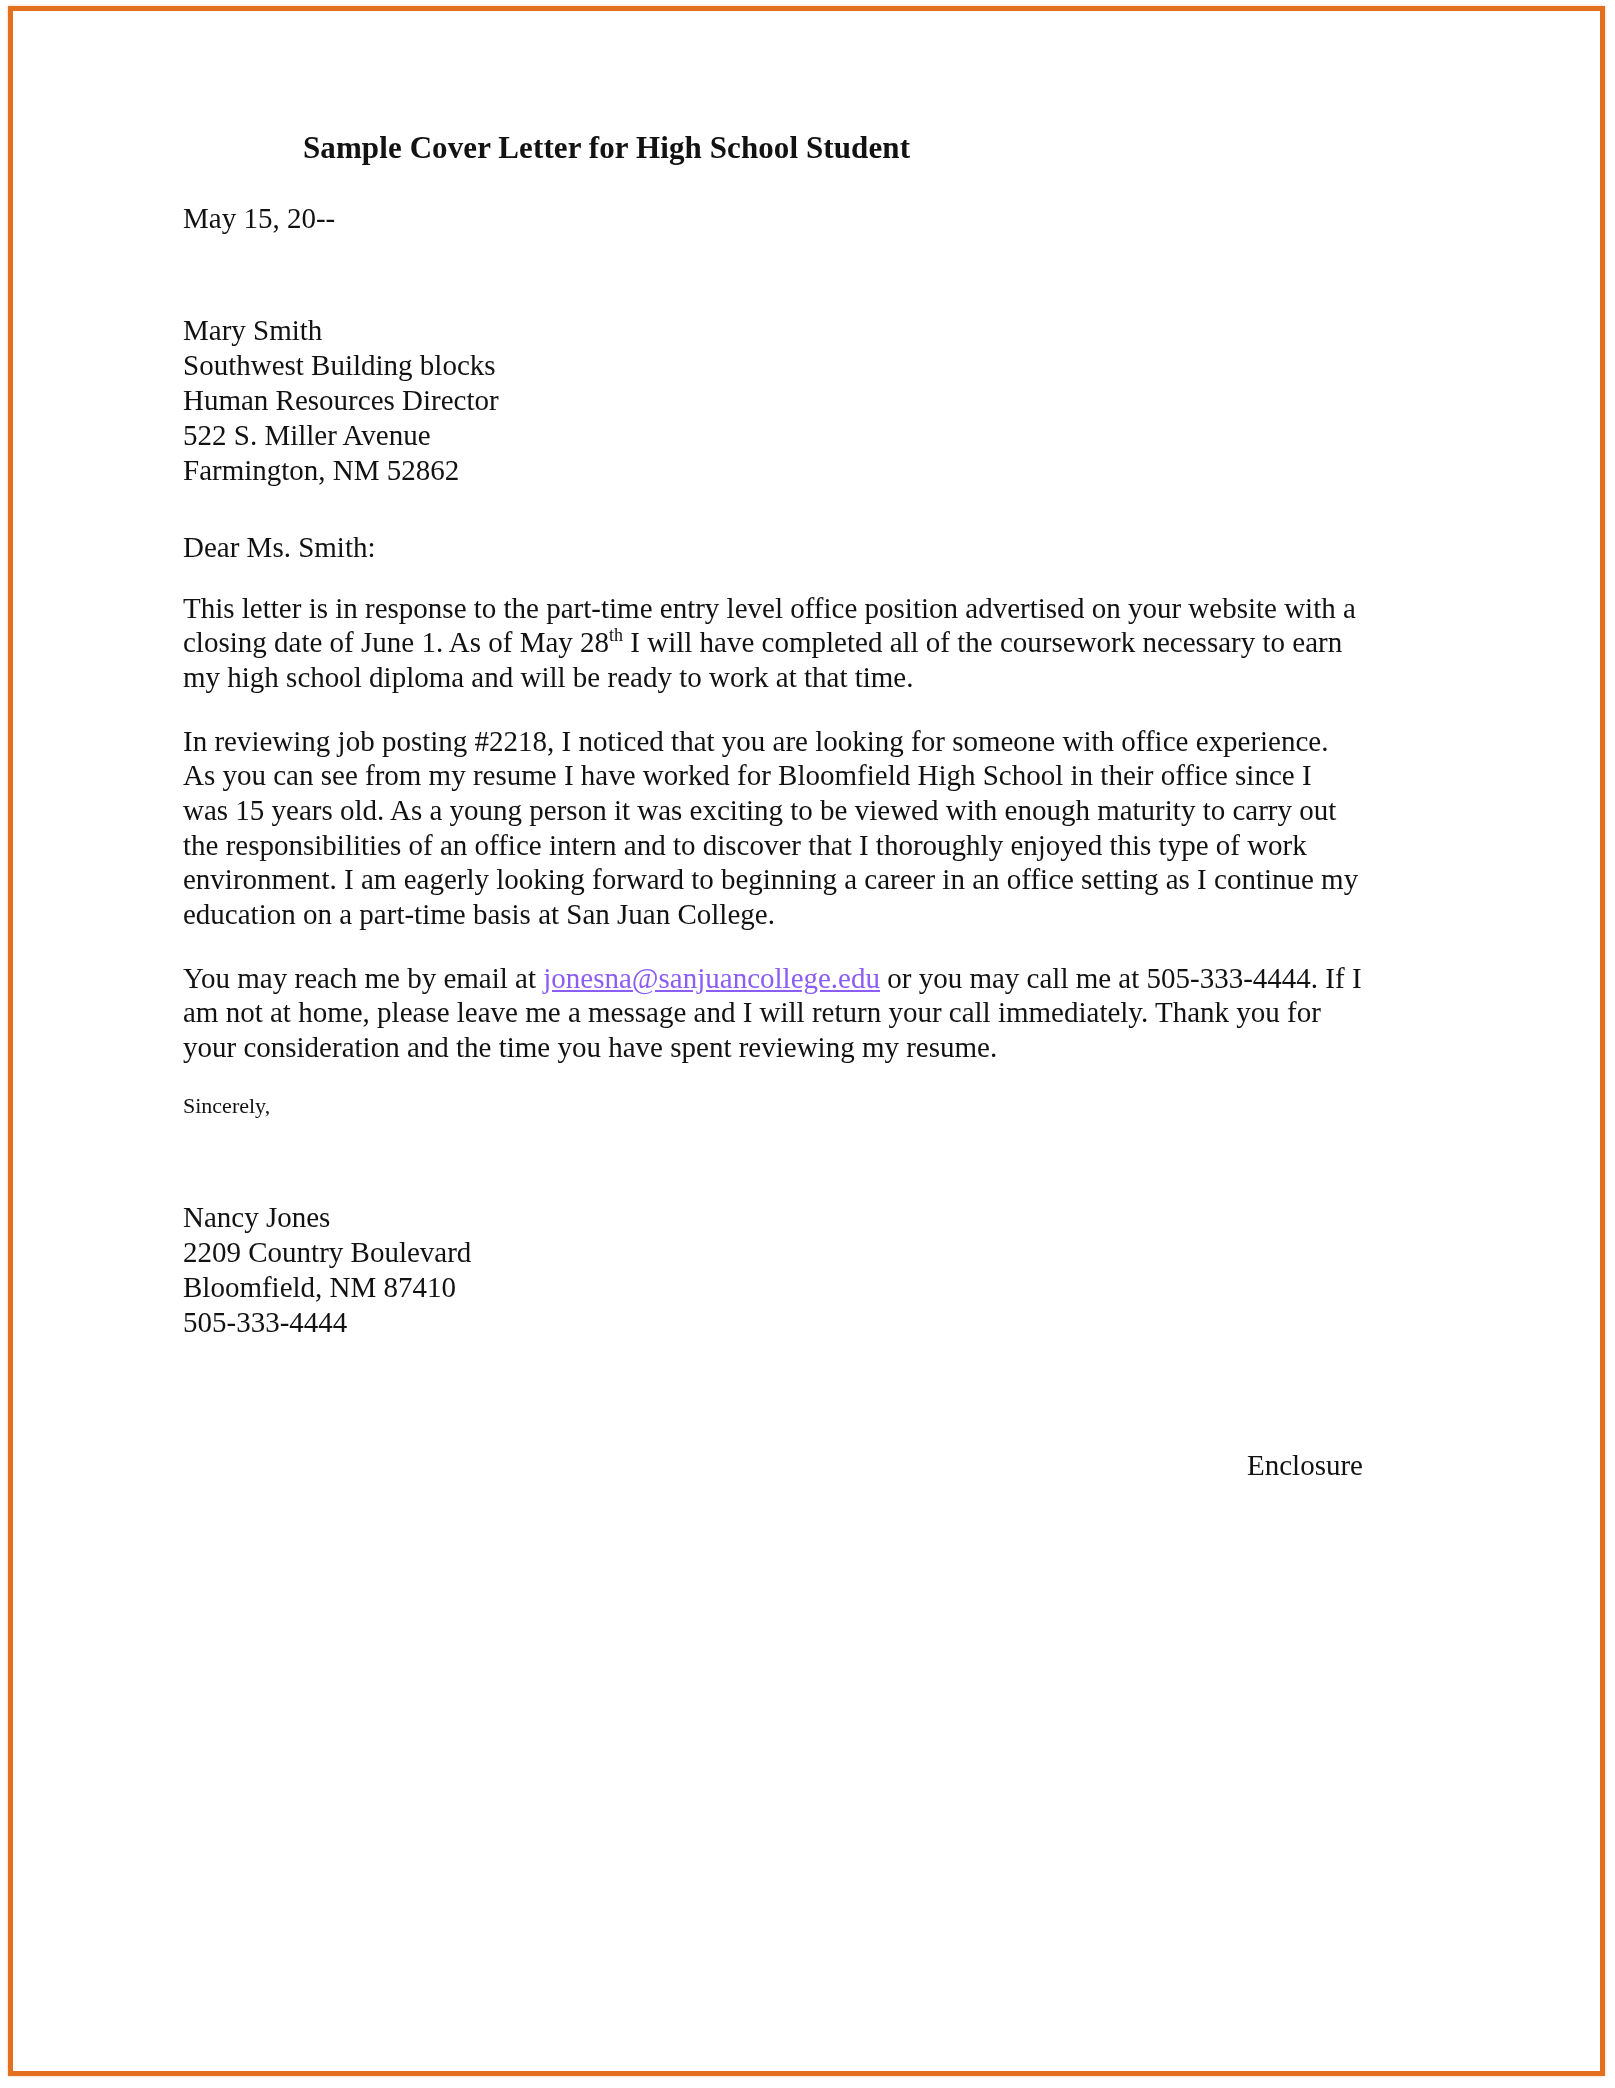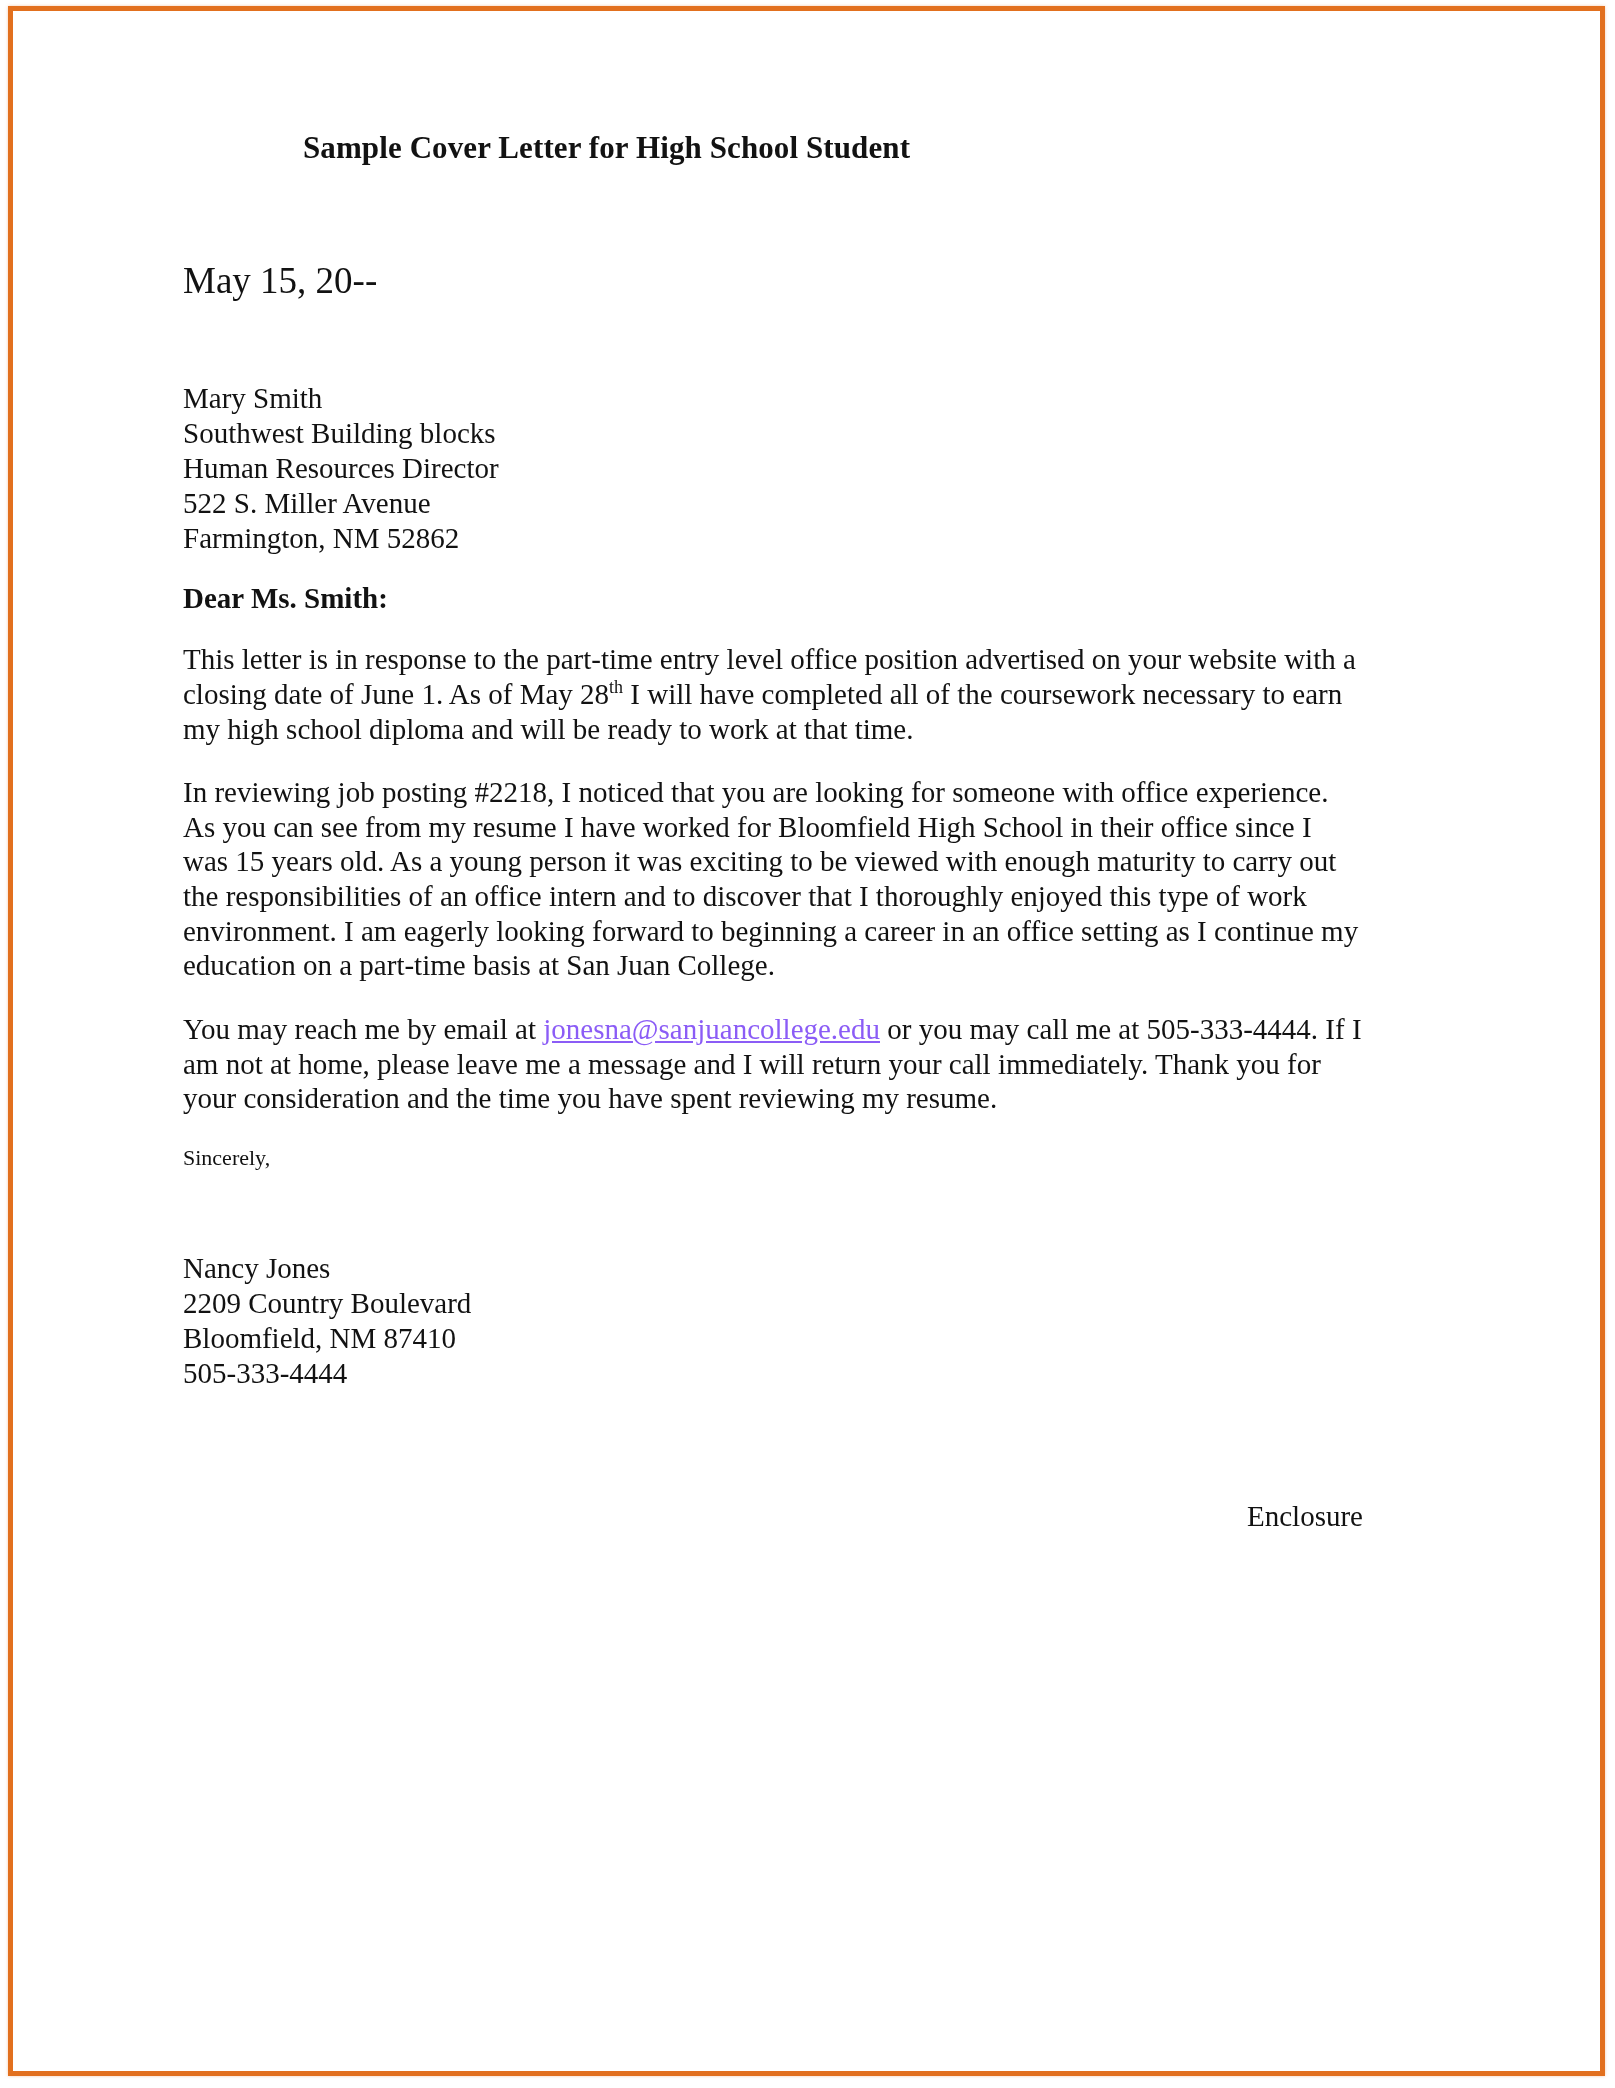--- a/index.html
+++ b/index.html
@@ -58,37 +58,36 @@
     font-weight: bold;
     font-size: 31px;
     text-align: left;
     margin: 0 0 0 0;
     padding: 0 0 0 120px;   
     letter-spacing: 0.1px;
     line-height: 1.1;
   }
 
   .date-line {
-    margin-top: 94px;
-    font-size: 37px;
+    margin-top: 36px;
+    font-size: 29px;
     line-height: 1.18;
   }
 
   .recipient-block {
     margin-top: 78px;
     line-height: 1.205;
     font-size: 29px;
   }
   .recipient-block .addr-line { display: block; white-space: pre; }
 
   .salutation {
-    margin-top: 26px;
+    margin-top: 42px;
     font-size: 29px;
     line-height: 1.2;
-    font-weight: bold;
   }
 
   .body-par {
     margin-top: 26px;
     font-size: 29px;
     line-height: 1.195;
     text-align: left;
   }
 
   .body-par sup {

